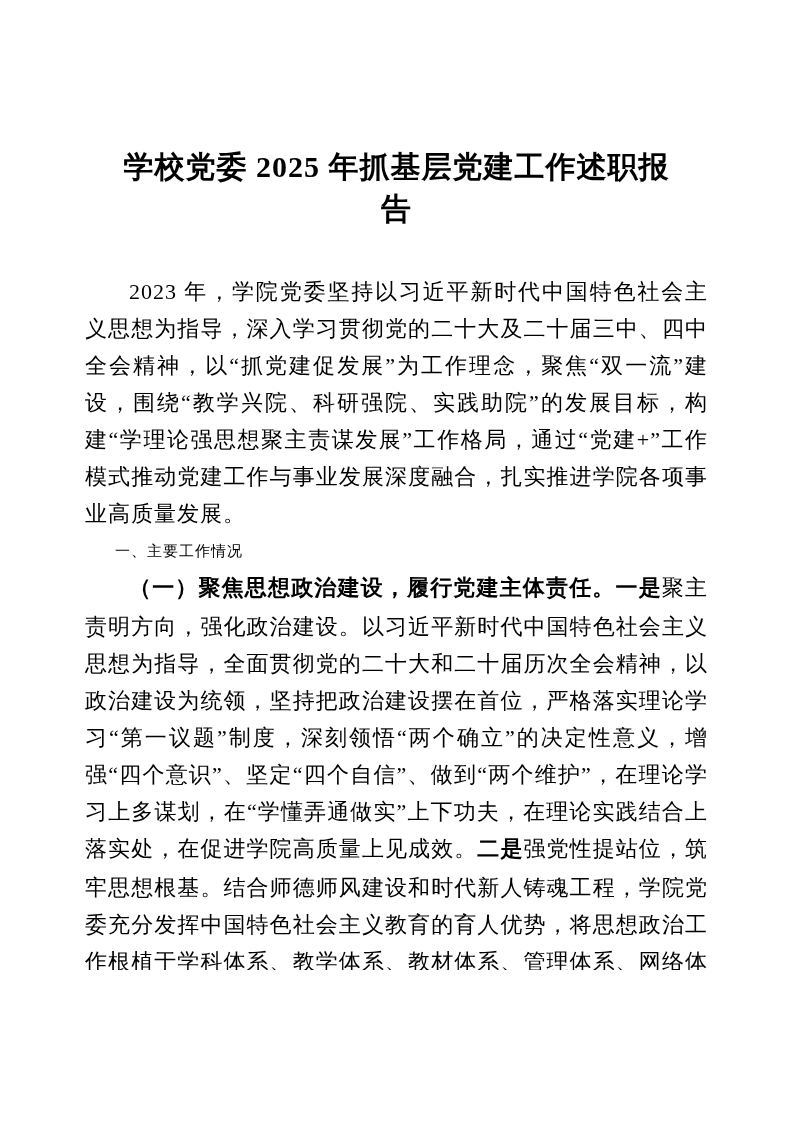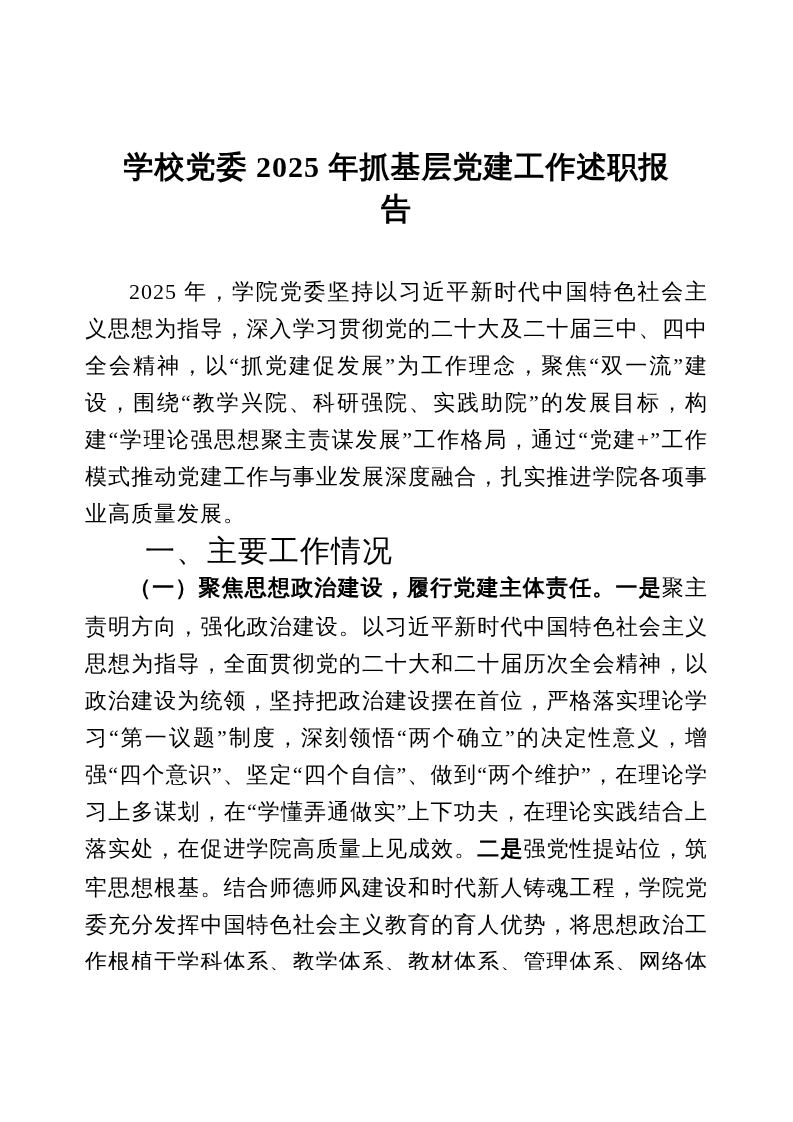--- a/index.html
+++ b/index.html
@@ -31,21 +31,21 @@
   .para {
     margin: 0;
     font-size: 22px;
     line-height: 37px;
     text-align: justify;
     text-indent: 2em;
     letter-spacing: 1px;
   }
   .heading {
     margin: 0;
-    font-size: 30px;
+    font-size: 15px;
     line-height: 37px;
     text-indent: 2em;
     letter-spacing: 1px;
     font-weight: normal;
     font-family: "Liberation Sans", "DejaVu Sans", sans-serif;
   }
   .bold-run {
     font-weight: bold;
     font-family: Liberation Mono, monospace;
   }
@@ -68,21 +68,21 @@
   }
 </style>
 </head>
 <body>
 
 <div class="page">
   <div class="content">
 
     <h1 class="title"><span>学校党委 2025 年抓基层党建工作述职报</span><br><span>告</span></h1>
 
-    <p class="para">2025 年，学院党委坚持以习近平新时代中国特色社会主义思想为指导，深入学习贯彻党的二十大及二十届三中、四中全会精神，以“抓党建促发展”为工作理念，聚焦“双一流”建设，围绕“教学兴院、科研强院、实践助院”的发展目标，构建“学理论强思想聚主责谋发展”工作格局，通过“党建+”工作模式推动党建工作与事业发展深度融合，扎实推进学院各项事业高质量发展。</p>
+    <p class="para">2023 年，学院党委坚持以习近平新时代中国特色社会主义思想为指导，深入学习贯彻党的二十大及二十届三中、四中全会精神，以“抓党建促发展”为工作理念，聚焦“双一流”建设，围绕“教学兴院、科研强院、实践助院”的发展目标，构建“学理论强思想聚主责谋发展”工作格局，通过“党建+”工作模式推动党建工作与事业发展深度融合，扎实推进学院各项事业高质量发展。</p>
 
     <p class="heading">一、主要工作情况</p>
 
     <p class="para"><span class="bold-run">（一）聚焦思想政治建设，履行党建主体责任。一是</span><span>聚主责明方向，强化政治建设。以习近平新时代中国特色社会主义思想为指导，全面贯彻党的二十大和二十届历次全会精神，以政治建设为统领，坚持把政治建设摆在首位，严格落实理论学习“第一议题”制度，深刻领悟“两个确立”的决定性意义，增强“四个意识”、坚定“四个自信”、做到“两个维护”，在理论学习上多谋划，在“学懂弄通做实”上下功夫，在理论实践结合上落实处，在促进学院高质量上见成效。</span><span class="bold-run">二是</span><span>强党性提站位，筑牢思想根基。结合师德师风建设和时代新人铸魂工程，学院党委充分发挥中国特色社会主义教育的育人优势，将思想政治工作根植于学科体系、教学体系、教材体系、管理体系、网络体系建设中，依托党校、团校、青年大学习、形势与政策课、启航工程等载</span></p>
 
   </div>
 
   <div class="footer"><span class="dash">—</span><span class="pagenum">1</span><span class="dash">—</span></div>
 </div>
 

